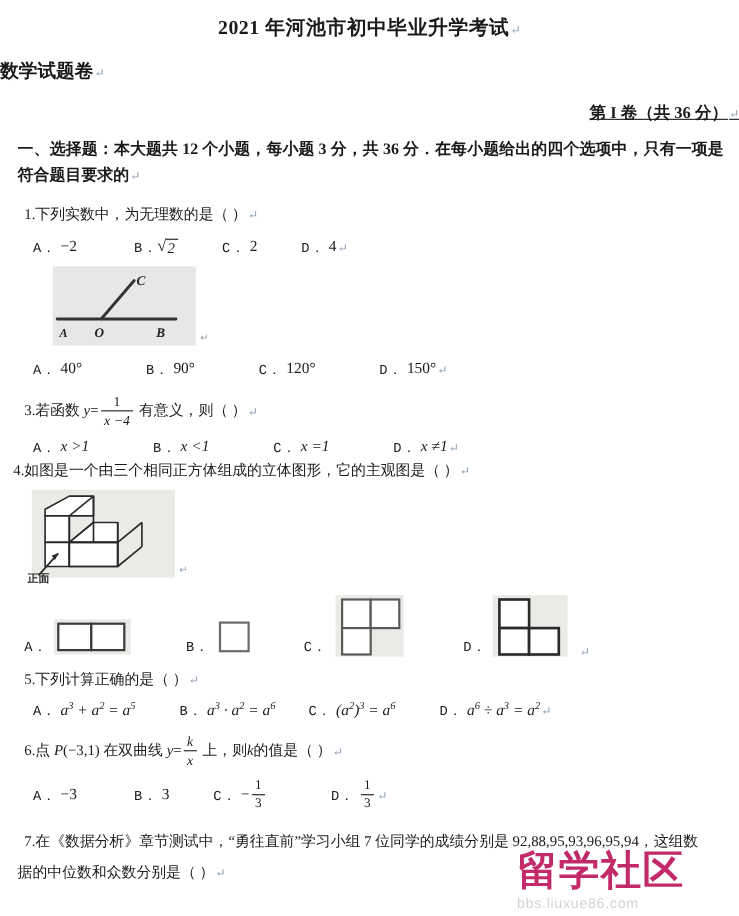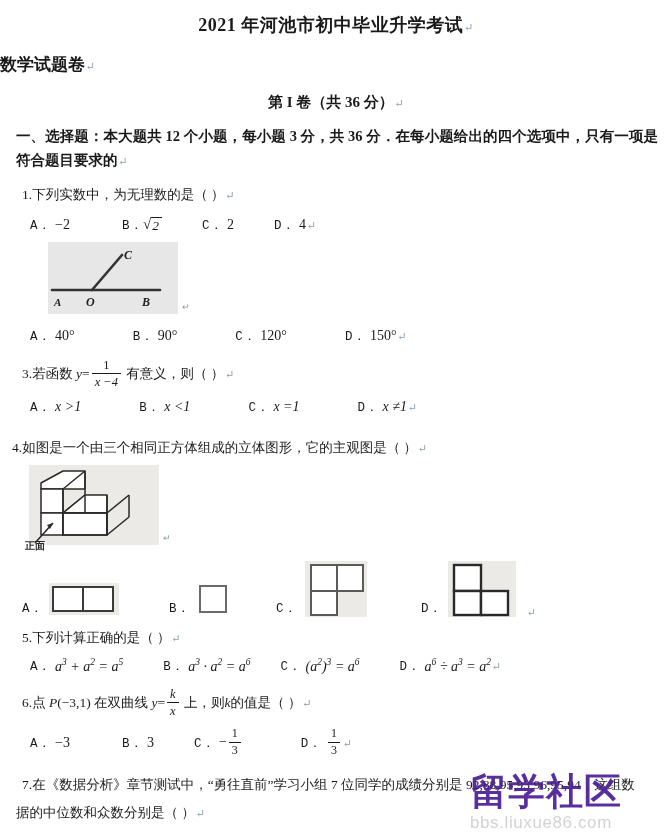--- a/index.html
+++ b/index.html
@@ -32,24 +32,25 @@
     margin: 14px 0 0 0;
     line-height: 1.3;
   }
   .doc-subtitle {
     text-align: left;
     font-weight: bold;
     font-size: 17px;
     margin: 16px 0 0 0;
   }
   .doc-section {
-    text-align: center;
+    text-align: right;
     font-weight: bold;
     font-size: 15px;
     margin: 17px 0 0 0;
+    text-decoration: underline;
   }
   .pilcrow {
     color: #8a9bb5;
     font-size: 11px;
     font-weight: normal;
     vertical-align: baseline;
     padding-left: 1px;
   }
 
   
@@ -154,28 +155,28 @@
     width: 200px;
     height: 66px;
     opacity: 0.92;
     pointer-events: none;
     user-select: none;
   }
   .wm-logo {
     font-family: "Liberation Sans", sans-serif;
     font-weight: bold;
     font-size: 37px;
-    color: #4c1d95;
+    color: #be185d;
     letter-spacing: 1px;
     line-height: 1;
     white-space: nowrap;
   }
   .wm-url {
     font-family: "Liberation Sans", sans-serif;
-    font-size: 17px;
+    font-size: 13px;
     color: #cfcfcf;
     letter-spacing: .6px;
     margin-top: 3px;
     white-space: nowrap;
   }
 </style>
 </head>
 <body>
 
 <div class="page">
@@ -286,21 +287,21 @@
       <span class="val">x =1</span>
     </span>
     <span class="sp-3"></span>
     <span class="opt">
       <span class="lbl">D．</span>
       <span class="val">x ≠1</span>
     </span>
     <span class="pilcrow">↵</span>
   </div>
 
-  <div class="q" style="margin-top:21px;padding-left:12px;">
+  <div class="q" style="margin-top:1px;padding-left:12px;">
     <span>4.</span><span>如图是一个由三个相同正方体组成的立体图形，它的主观图是（ ）</span><span class="pilcrow">↵</span>
   </div>
 
   <div class="fig-wrap" style="padding-left:11px;margin-top:6px;">
     <svg class="fig-inline" width="200" height="86" viewBox="0 0 200 86">
       <rect x="18" y="0" width="130" height="80" fill="#eceae7"></rect>
       <g stroke="#2a2a2a" stroke-width="1.5" fill="none" stroke-linejoin="round">
 
         <polygon points="30,18 52,6 74,6 74,24 52,24 30,24" fill="#fff"></polygon>
         <rect x="30" y="24" width="22" height="24" fill="#fff"></rect>

